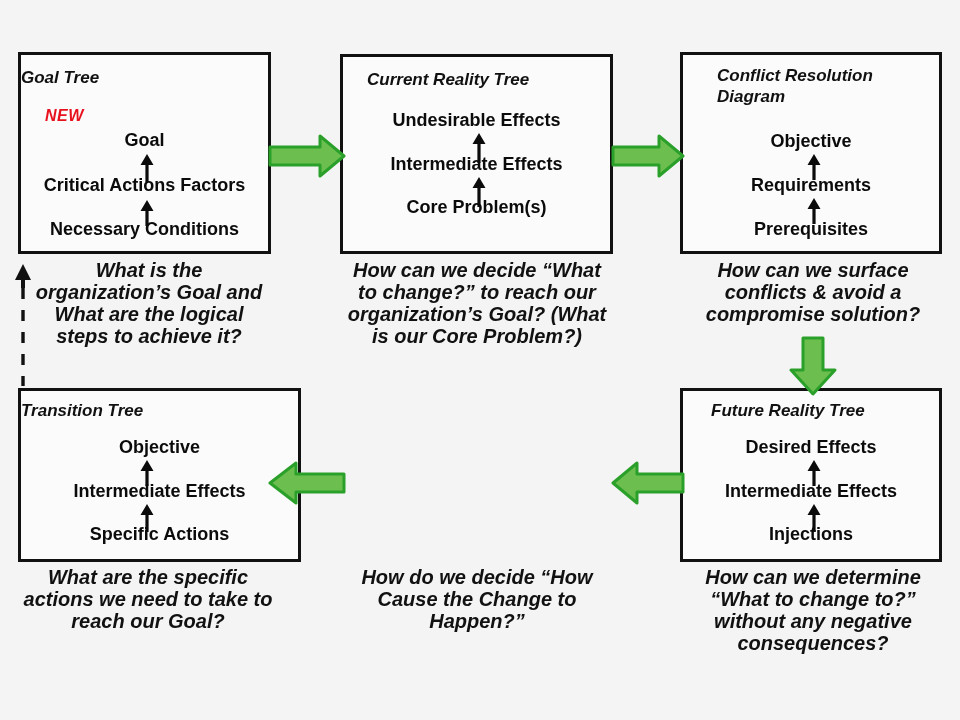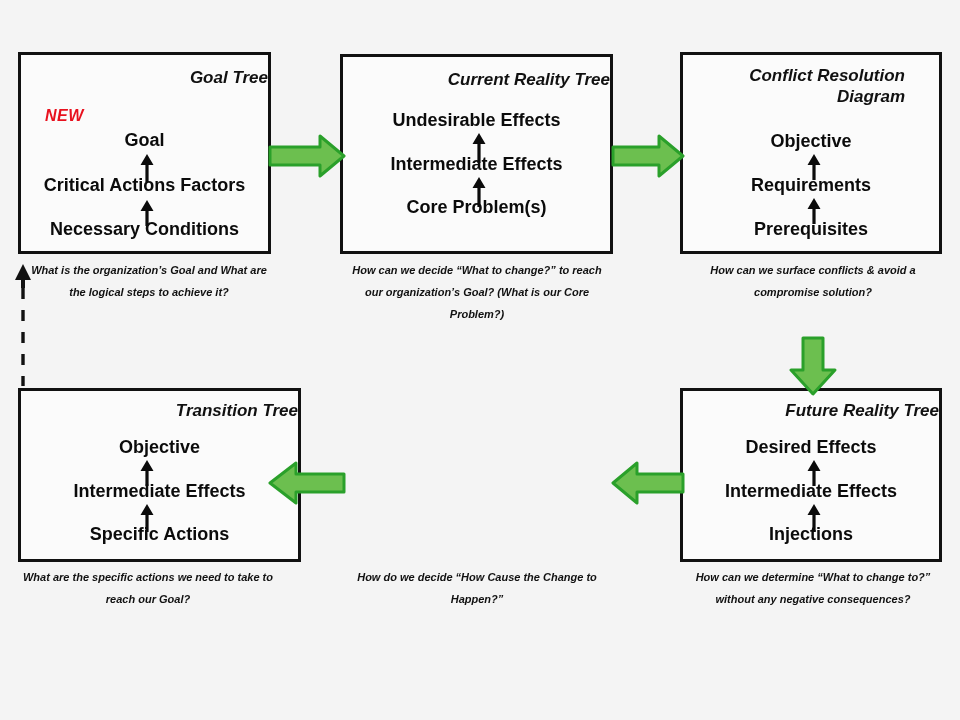--- a/index.html
+++ b/index.html
@@ -20,21 +20,21 @@
   .tp-box {
     position: absolute;
     background: #fbfbfb;
     border: 3px solid #111111;
     box-sizing: border-box;
   }
   .box-title {
     position: absolute;
     left: 0;
     right: 0;
-    text-align: right;
+    text-align: left;
     font-style: italic;
     font-weight: bold;
     font-size: 17px;
     color: #111;
     line-height: 21px;
   }
   .tier {
     position: absolute;
     left: 0;
     right: 0;
@@ -53,21 +53,21 @@
     width: 16px;
   }
   .up-arrow svg { display: block; }
 
   
   .caption {
     position: absolute;
     text-align: center;
     font-style: italic;
     font-weight: bold;
-    font-size: 11px;
+    font-size: 20px;
     line-height: 22px;
     color: #111;
   }
 
   
   .green-arrow { position: absolute; }
   .green-arrow svg { display: block; }
 
   
   .dashed-link { position: absolute; }
@@ -100,21 +100,21 @@
     <div class="up-arrow" style="left:118px; top:145px; height:26px;">
       <svg width="16" height="26" viewBox="0 0 16 26">
           <path d="M8 0 L14.5 11 L9.6 11 L9.6 26 L6.4 26 L6.4 11 L1.5 11 Z" fill="#0b0b0b"></path>
         </svg>
     </div>
     <div class="tier" style="top:164px;">Necessary Conditions</div>
   </div>
   <div class="caption" style="left:28px; top:259px; width:242px;">What is the organization’s Goal and What are the logical steps to achieve it?</div>
 
   <div class="tp-box" style="left:340px; top:54px; width:273px; height:200px;">
-    <div class="box-title" style="top:12px;">Current Reality Tree</div>
+    <div class="box-title" style="top:12px;padding-left:24px;">Current Reality Tree</div>
     <div class="tier" style="top:53px;">Undesirable Effects</div>
     <div class="up-arrow" style="left:128px; top:76px; height:30px;">
       <svg width="16" height="30" viewBox="0 0 16 30">
           <path d="M8 0 L14.5 11 L9.6 11 L9.6 30 L6.4 30 L6.4 11 L1.5 11 Z" fill="#0b0b0b"></path>
         </svg>
     </div>
     <div class="tier" style="top:97px;">Intermediate Effects</div>
     <div class="up-arrow" style="left:128px; top:120px; height:30px;">
       <svg width="16" height="30" viewBox="0 0 16 30">
           <path d="M8 0 L14.5 11 L9.6 11 L9.6 30 L6.4 30 L6.4 11 L1.5 11 Z" fill="#0b0b0b"></path>

